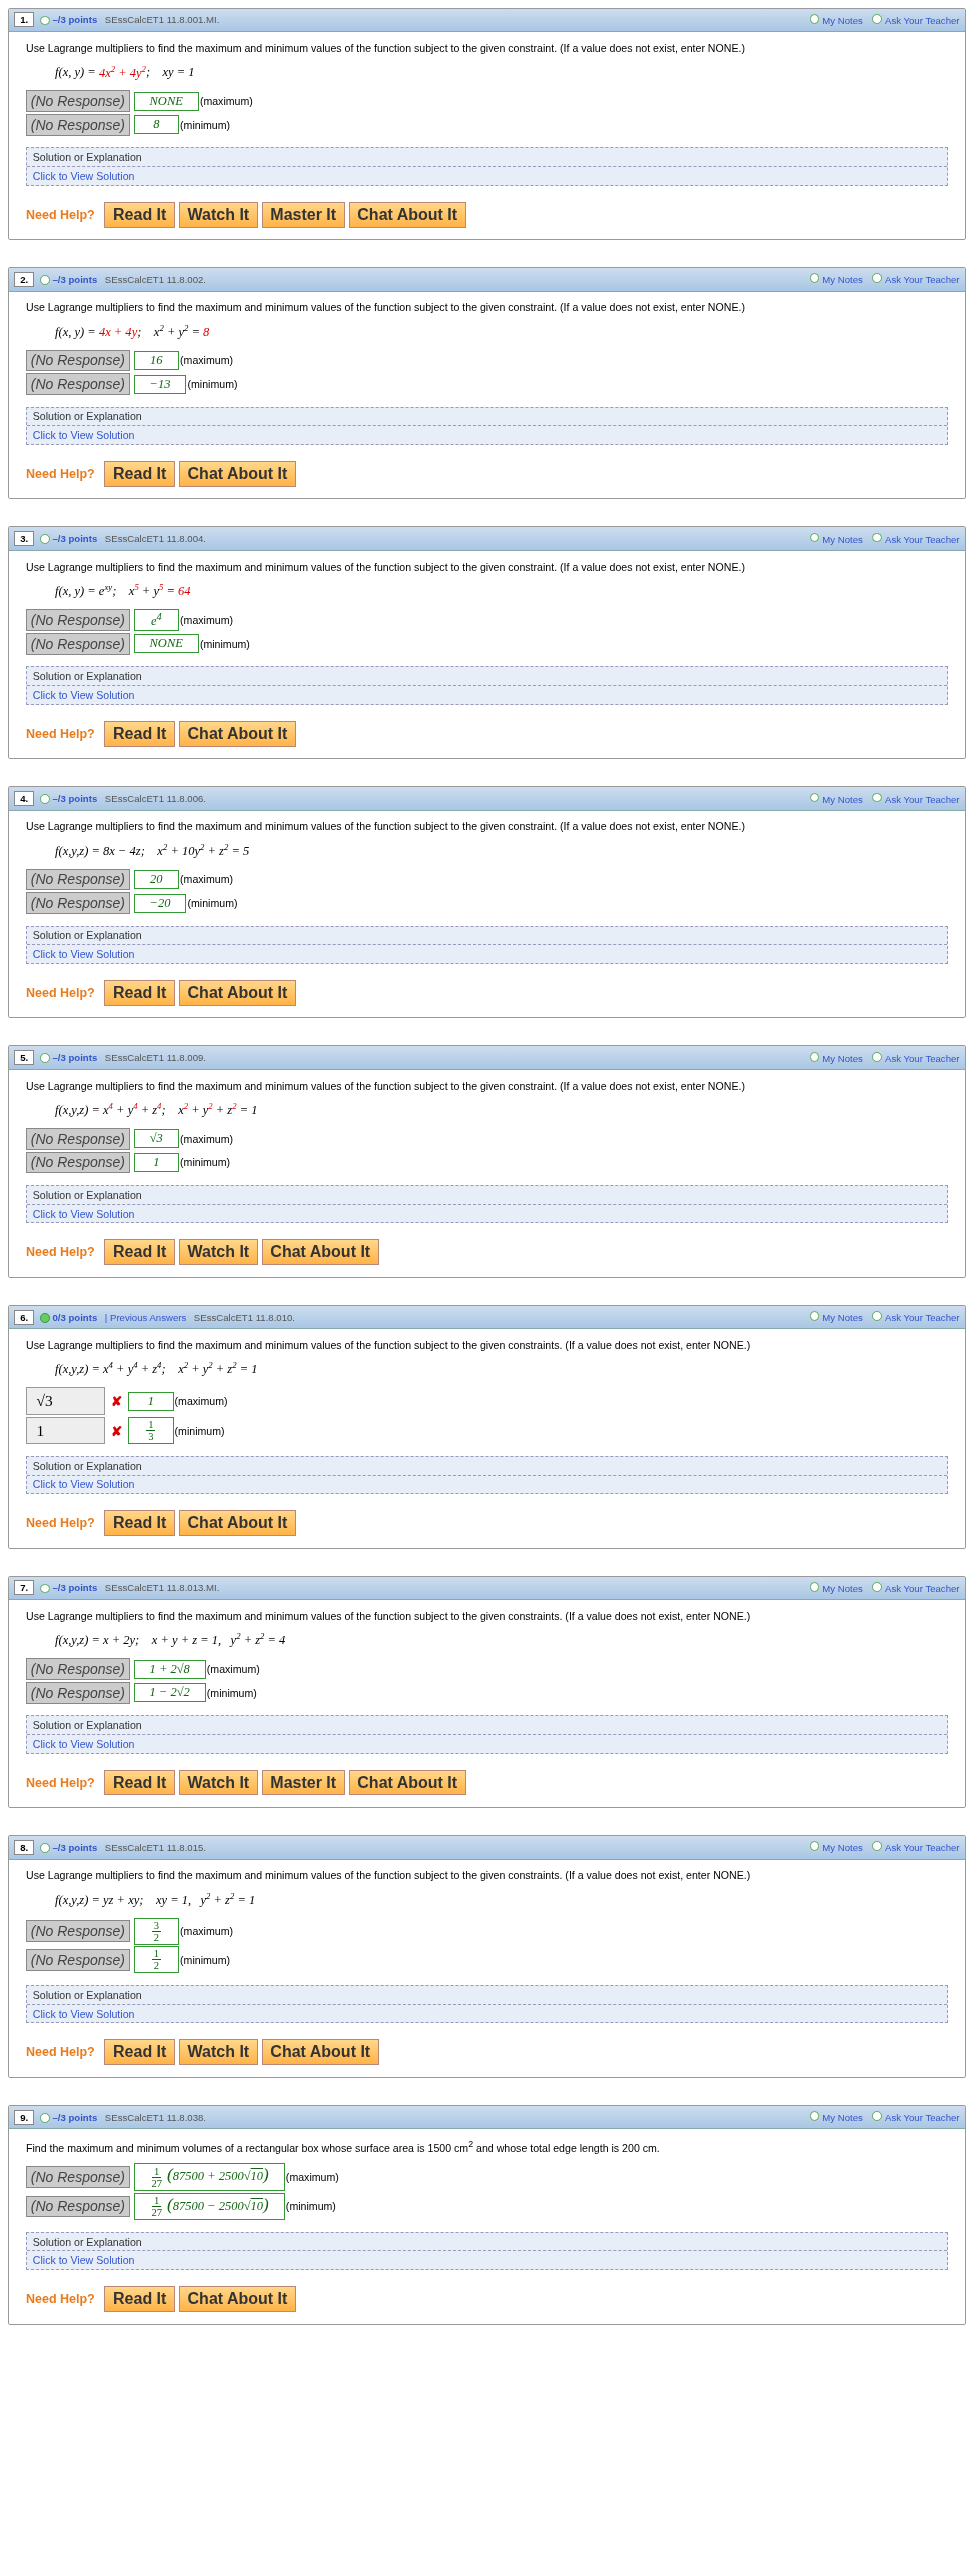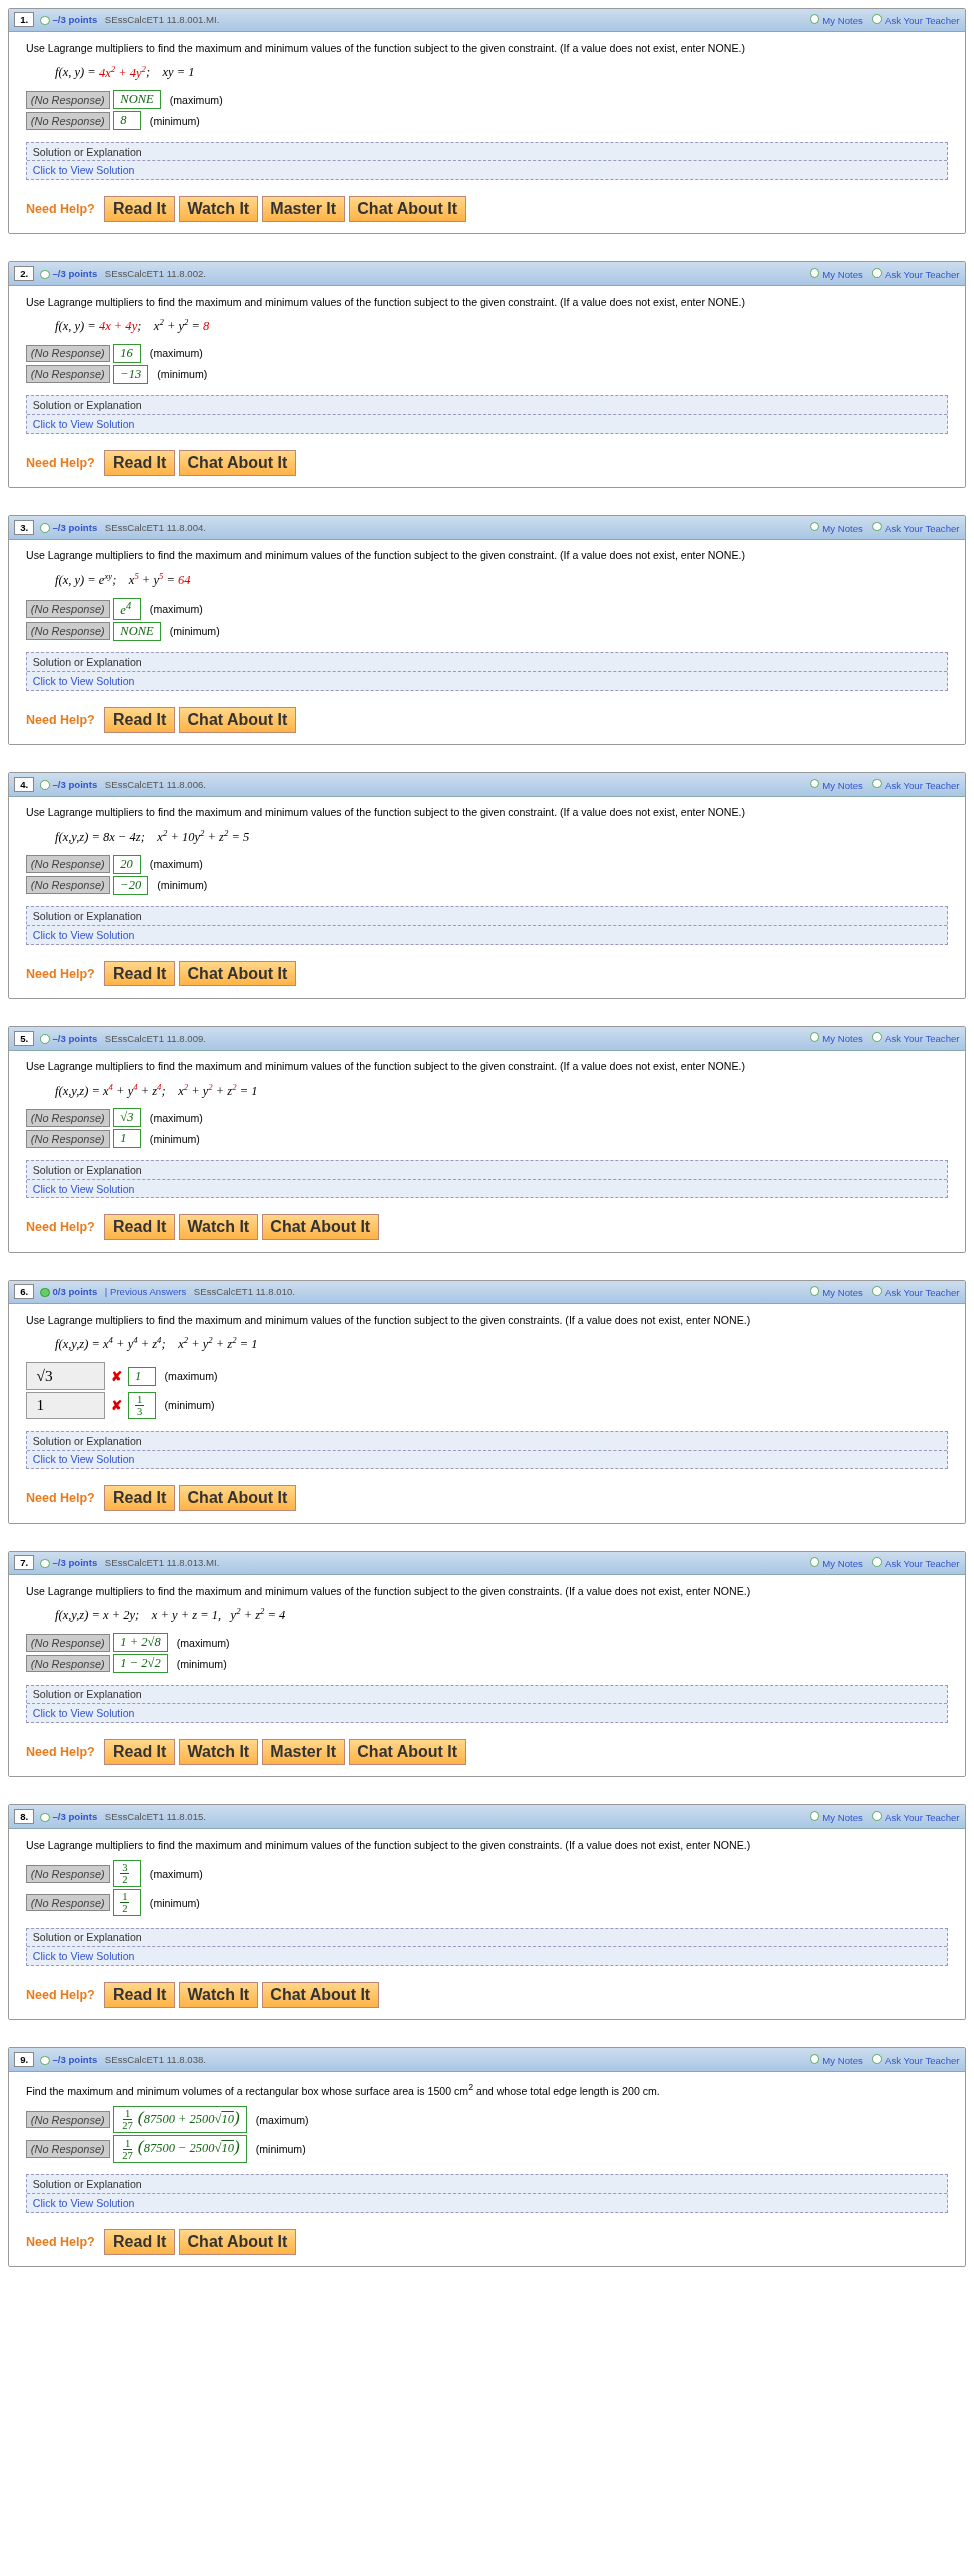--- a/index.html
+++ b/index.html
@@ -15,22 +15,22 @@
 .qcode{color:#555;font-size:9.6px;margin-left:3.8px}
 .spacer{flex:1}
 .hlink{color:#35c;font-size:9.6px;margin-left:3.8px}
 .hlink .dot{margin-left:5.8px}
 .qbody{padding:9.6px 17.3px 11.5px}
 .prompt{font-size:10.6px;margin-bottom:9.6px}
 .eq{font-family:'Times New Roman',serif;font-style:italic;font-size:12.5px;margin:5.8px 0 9.6px 29px}
 .eq sup{font-size:8.7px}
 .red{color:#d00}
 .row{display:flex;align-items:center;margin:1.9px 0}
-.nores{background:#ccc;border:1px solid #888;padding:1.9px 3.8px;font-size:11px;color:#444;margin-right:3.8px;font-style:italic}
-.ansbox{border:1px solid #393;padding:1px 6px;font-family:'Times New Roman',serif;font-style:italic;color:#161;background:#fff;margin-right:9px;font-size:12.5px;min-width:13.5px;}
+.nores{background:#ccc;border:1px solid #888;padding:1.9px 3.8px;font-size:14px;color:#444;margin-right:3.8px;font-style:italic}
+.ansbox{border:1px solid #393;padding:1px 15px;font-family:'Times New Roman',serif;font-style:italic;color:#161;background:#fff;margin-right:1px;font-size:12.5px;min-width:13.5px;text-align:center}
 .userbox{background:#eee;border:1px solid #999;padding:3.8px 9.6px;font-family:'Times New Roman',serif;font-size:15.4px;margin-right:5.8px;min-width:58px}
 .xmark{color:#d00;font-weight:bold;font-size:13.5px;margin-right:5.8px}
 .lbl{font-size:10.6px}
 .solbox{background:#e8eef8;border:1px dashed #99b;margin-top:11.5px;font-size:10.6px}
 .solh{padding:2.9px 5.8px;color:#333;border-bottom:1px dashed #99b}
 .soll{padding:2.9px 5.8px;color:#35c}
 .help{margin-top:16px;display:flex;align-items:center}
 .helpt{color:#e87b1c;font-weight:bold;font-size:12.5px;margin-right:9.6px}
 .hbtn{background:linear-gradient(#ffd78a,#ffb347);border:1px solid #b87;padding:2.9px 7.7px;font-size:16px;margin-right:3.8px;color:#333;font-weight:bold;cursor:pointer}
 .frac{display:inline-flex;flex-direction:column;align-items:center;vertical-align:middle;font-style:normal}
@@ -311,20 +311,21 @@
           <span class="dot dot-empty"></span>
           <span class="pts">–/3 points</span>
         </span>
         <span class="qcode">SEssCalcET1 11.8.015.</span>
         <span class="spacer"></span>
         <span class="hlink"><span class="dot dot-empty"></span>My Notes</span>
         <span class="hlink"><span class="dot dot-empty"></span>Ask Your Teacher</span>
       </div>
       <div class="qbody">
         <div class="prompt">Use Lagrange multipliers to find the maximum and minimum values of the function subject to the given constraints. (If a value does not exist, enter NONE.)</div>
+        <div class="eq"><i>f</i>(<i>x</i>,<i>y</i>,<i>z</i>) = <i>yz</i> + <i>xy</i>; &nbsp;&nbsp; <i>xy</i> = 1, &nbsp; <i>y</i><sup>2</sup> + <i>z</i><sup>2</sup> = 1</div>
         <div class="row">
           <span class="nores">(No Response)</span>
           <span class="ansbox"><span class="frac">
               <span class="t">3</span>
               <span class="b">2</span>
             </span></span>
           <span class="lbl">(maximum)</span>
         </div>
         <div class="row">
           <span class="nores">(No Response)</span>

